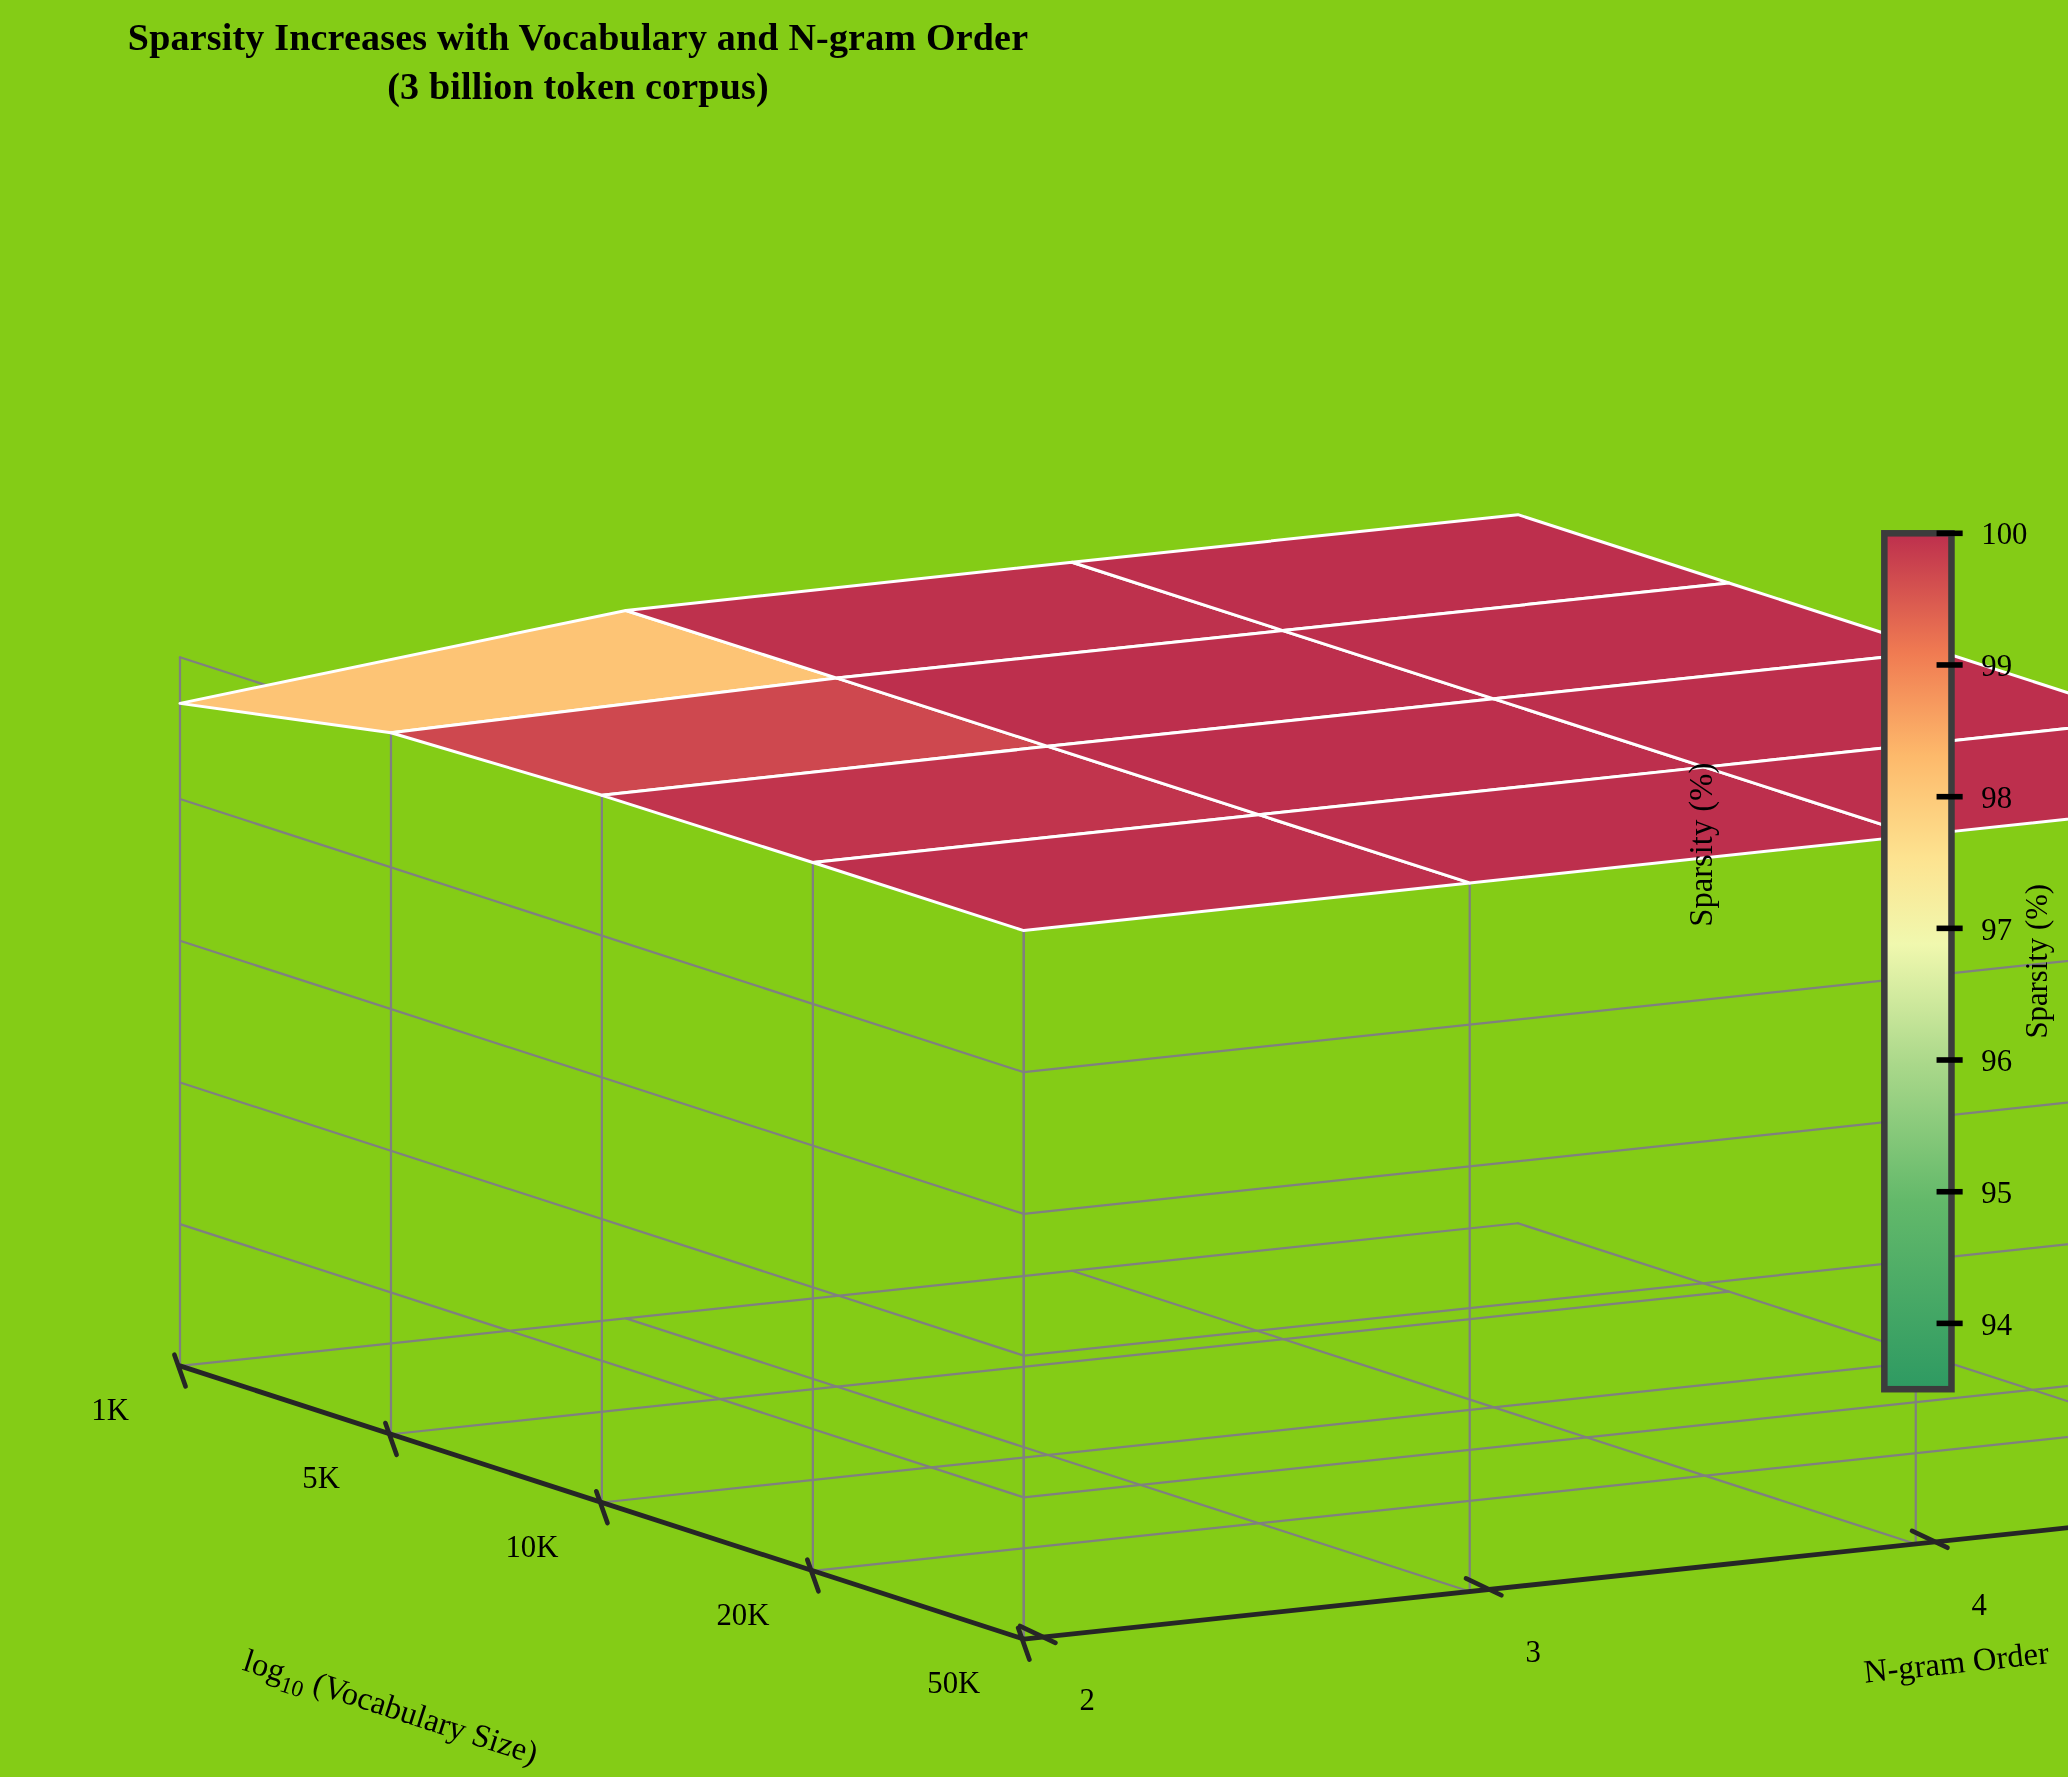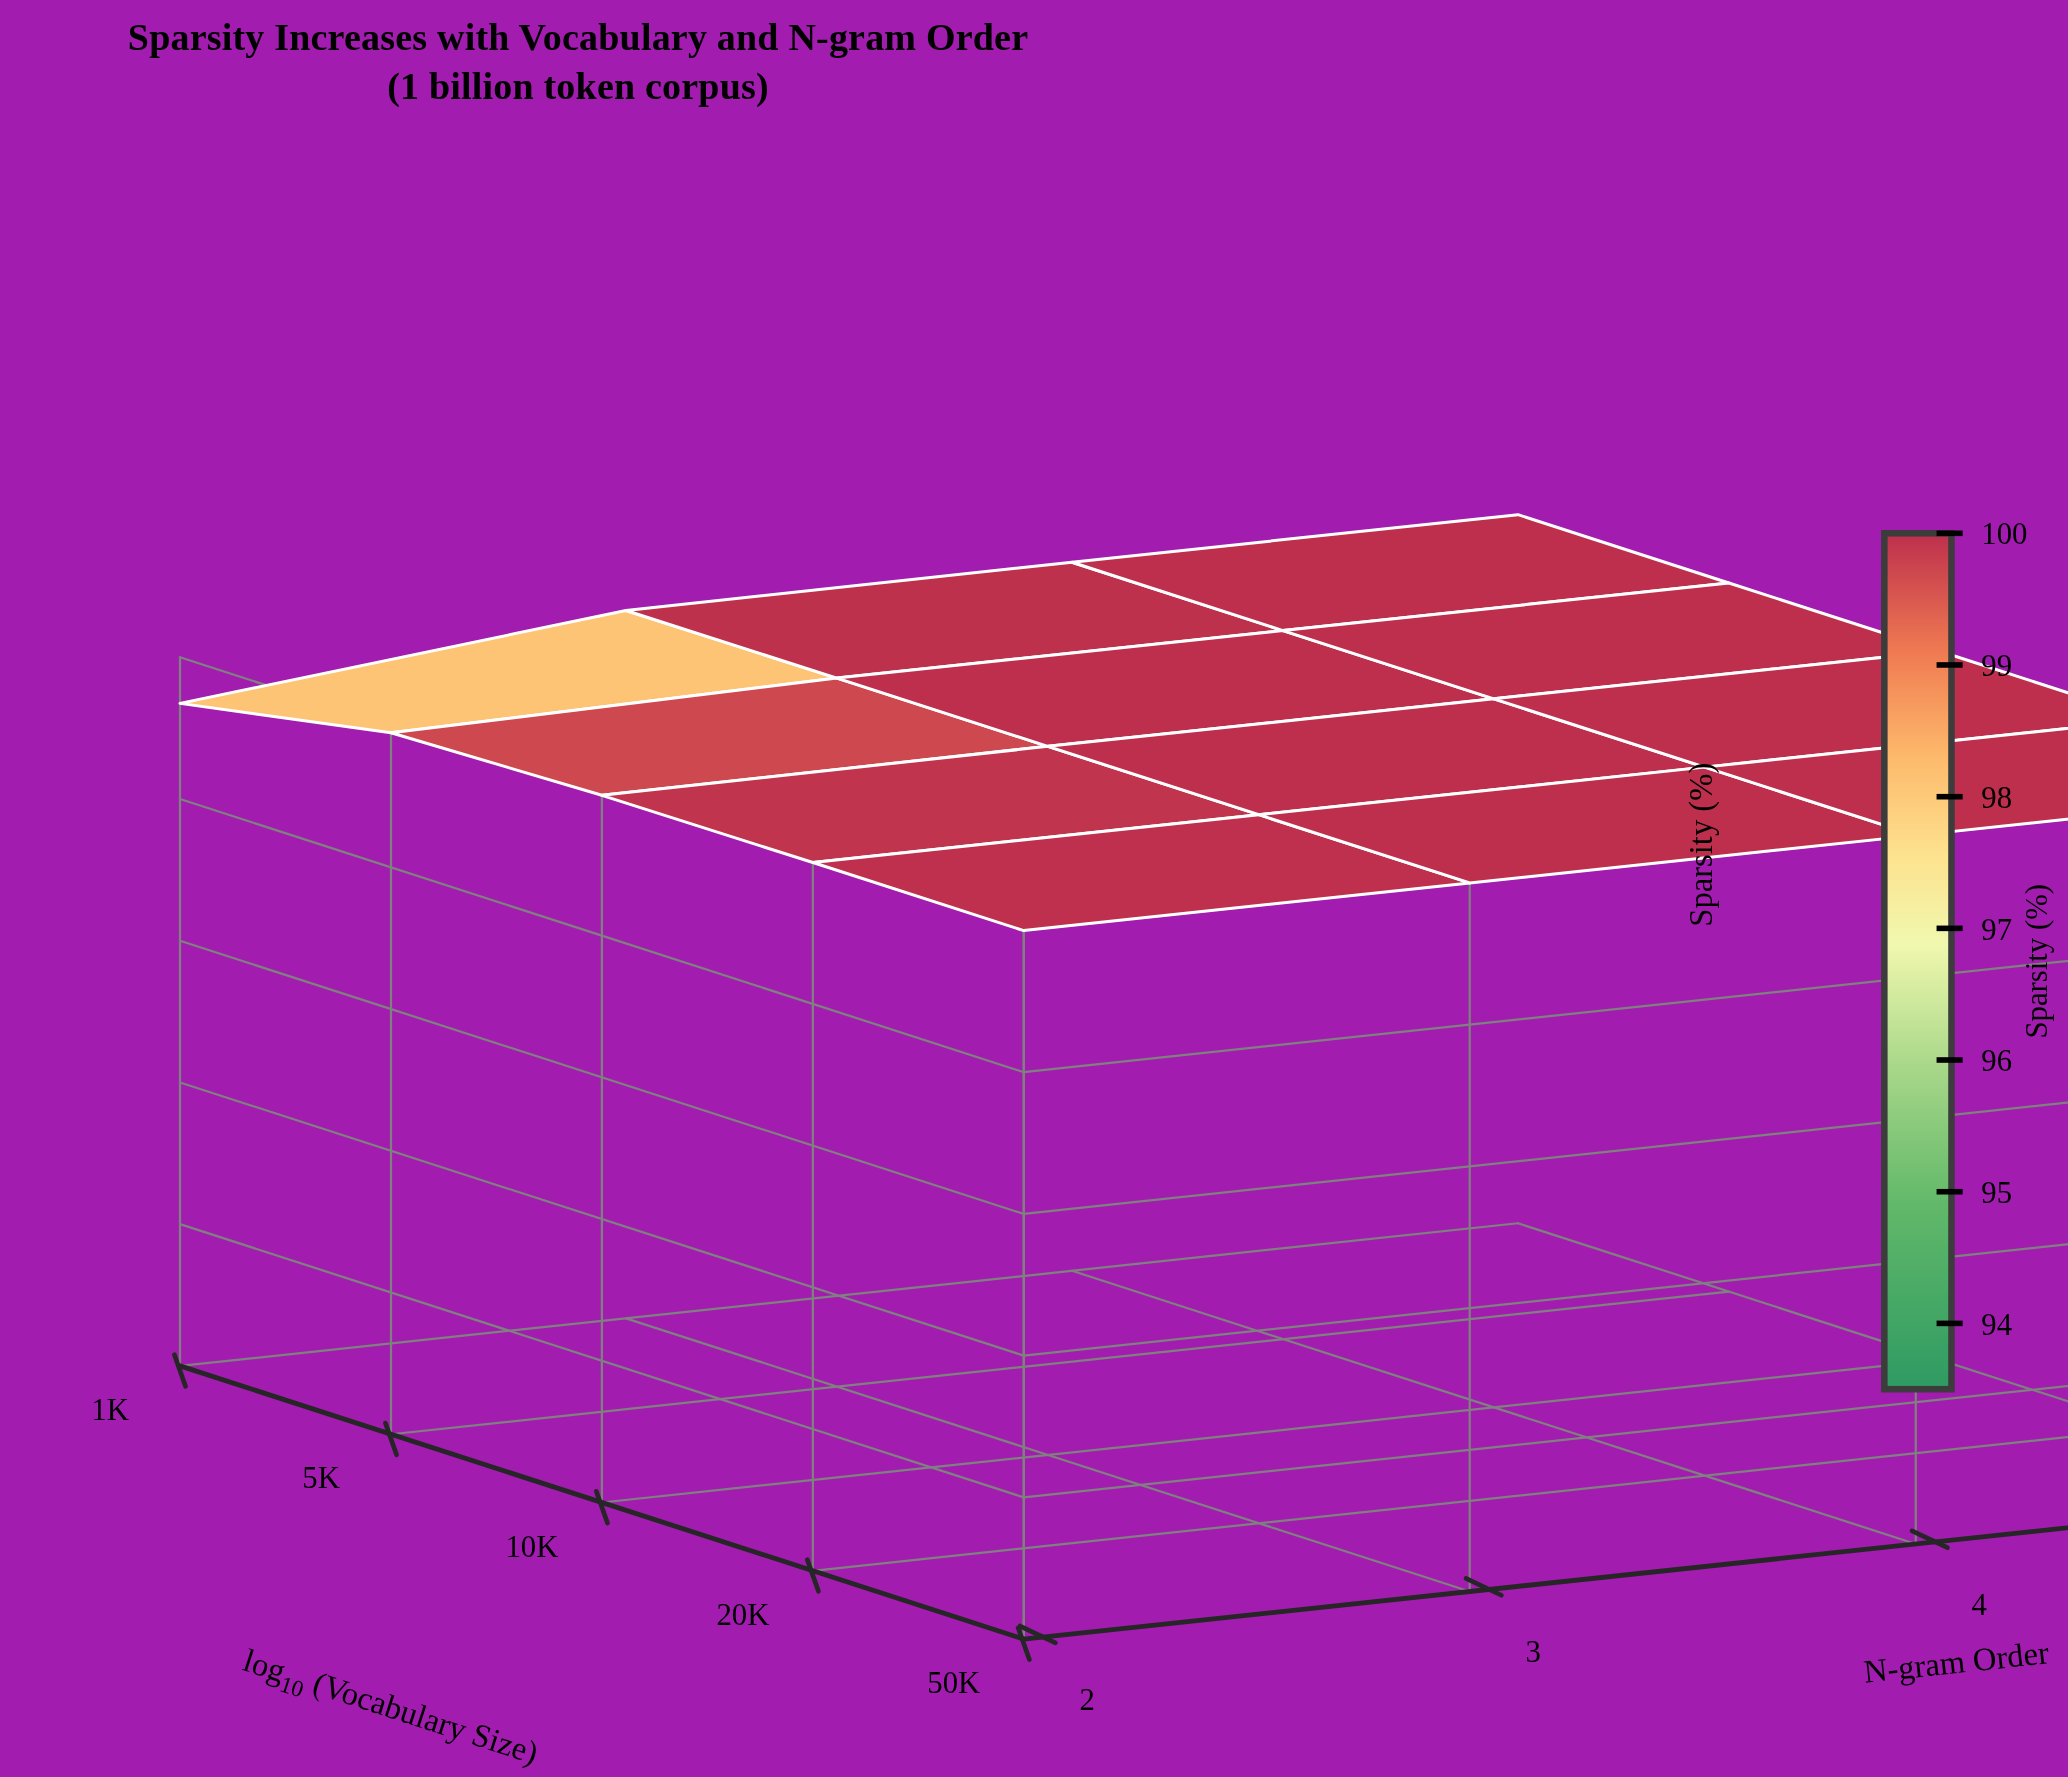--- a/index.html
+++ b/index.html
@@ -1,39 +1,39 @@
 <!DOCTYPE html>
 <html style="font-size:15px"><head>
 <meta charset="utf-8">
 <style>
   html,body{margin:0;padding:0;background:#ffffff;}
   body{width:2069px;height:1778px;overflow:hidden;
        font-family:"Liberation Serif","DejaVu Serif",serif;color:#000;}
-  #root{position:relative;width:2069px;height:1778px;background:#a21caf;}
+  #root{position:relative;width:2069px;height:1778px;background:#84cc16;}
   #title{
     position:absolute;left:0;top:13px;width:1156px;
     text-align:center;font-weight:bold;font-size:38px;line-height:1.28;
     letter-spacing:0.2px;
   }
   #title .l2{display:block;}
   svg{position:absolute;left:0;top:0;width:2069px;height:1778px;}
   text{font-family:"Liberation Serif","DejaVu Serif",serif;fill:#000;}
   .tick-lbl{font-size:33px;}
   .axis-lbl{font-size:35px;}
   .cbar-lbl{font-size:33px;}
   .cbar-title{font-size:33px;}
 </style>
 </head>
 <body>
 
 <div id="root">
 
   <div id="title">
     <span>Sparsity Increases with Vocabulary and N-gram Order</span>
-    <span class="l2">(1 billion token corpus)</span>
+    <span class="l2">(3 billion token corpus)</span>
   </div>
 
   <svg id="plot" viewBox="0 0 2219 1907">
     <defs>
       <linearGradient id="cbgrad" x1="0" y1="1" x2="0" y2="0">
         <stop offset="0" stop-color="#2e9a62"></stop>
         <stop offset="0.22" stop-color="#63b96a"></stop>
         <stop offset="0.38" stop-color="#aad88a"></stop>
         <stop offset="0.52" stop-color="#f0f8ae"></stop>
         <stop offset="0.62" stop-color="#fde390"></stop>

